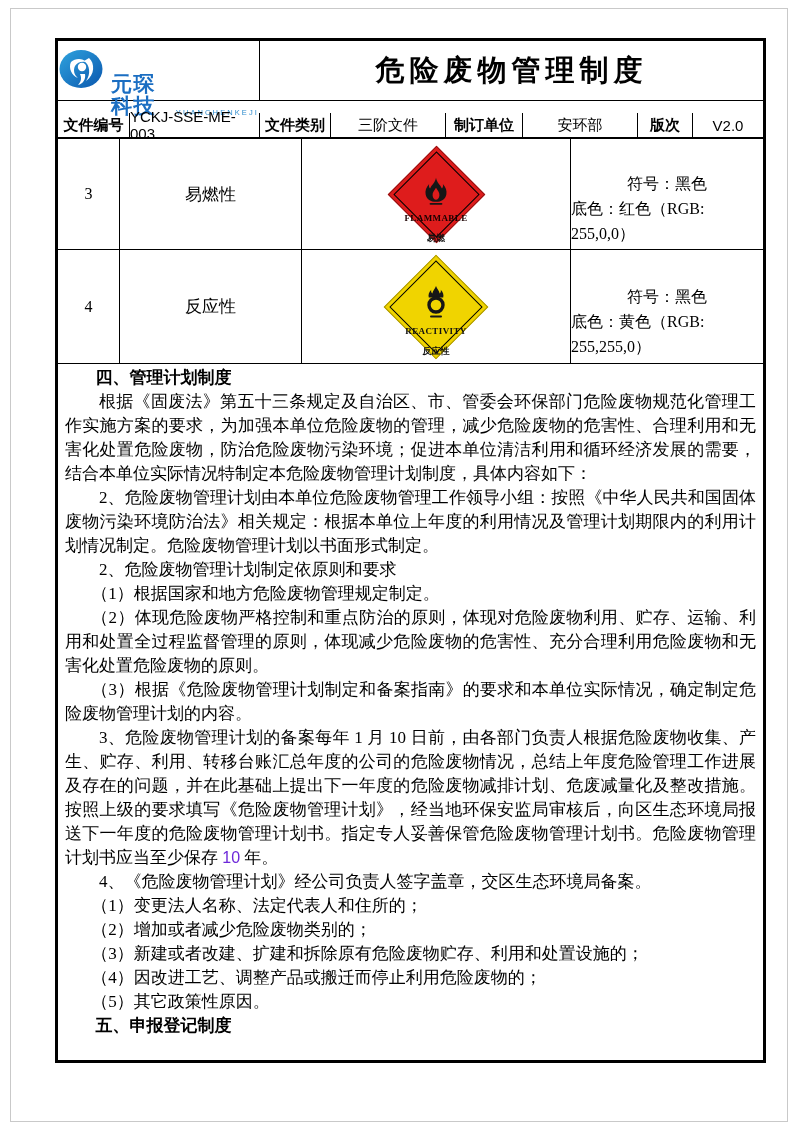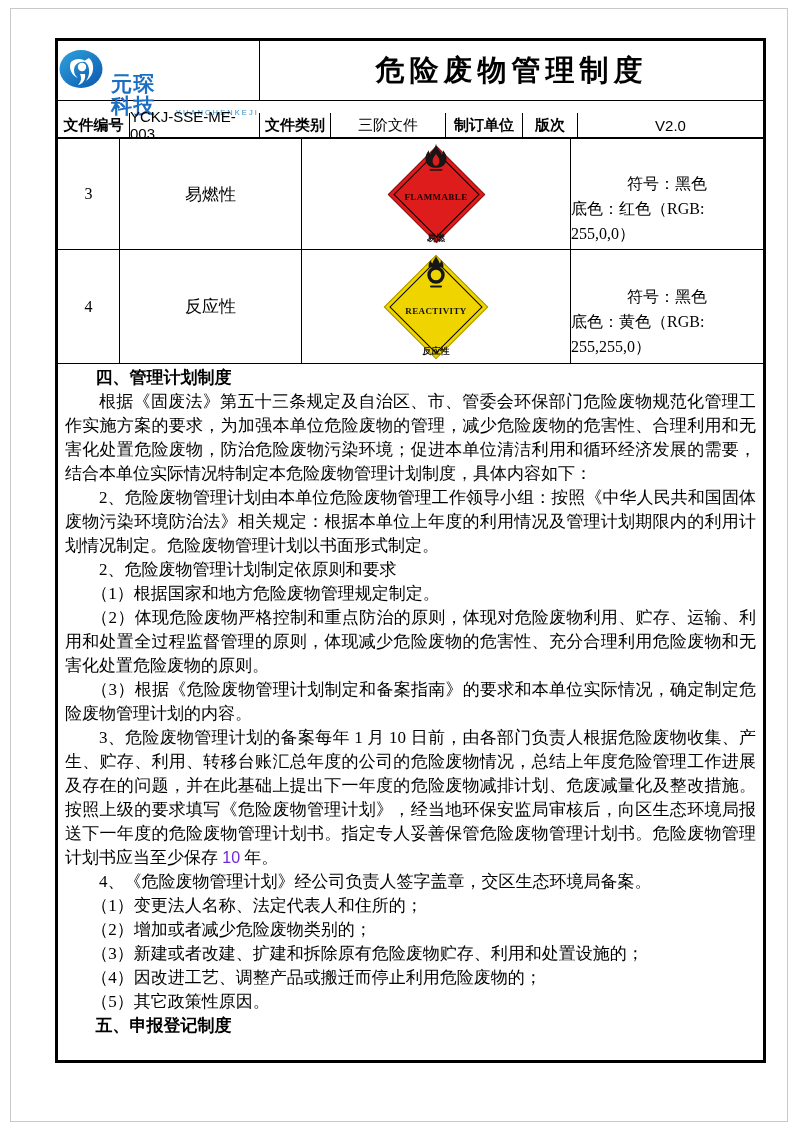--- a/index.html
+++ b/index.html
@@ -52,25 +52,25 @@
   .h-desc { flex:1; border-right:none; flex-direction:column; font-size:16px; line-height:25px;margin-top:29px; }
 
   .sym-wrap { position:relative; width:120px; height:102px;
     display:flex; align-items:center; justify-content:center; }
   .diamond { width:67px; height:67px; transform:rotate(45deg); position:relative; }
   .diamond.big { width:72px; height:72px; }
   .diamond.red { border:1px solid #8f0e0e; }
   .diamond.yellow { border:1px solid #a89400; }
   .diamond::after { content:""; position:absolute; inset:3px; border:1.6px solid #000; }
   .sym-content { position:absolute; inset:0; z-index:2; display:flex; flex-direction:column;
-    align-items:center; justify-content:space-between; }
+    align-items:center; justify-content:flex-end; }
   .sym-en { font-size:9px; font-weight:bold; letter-spacing:0.4px; margin-top:2px;
     font-family:"Liberation Serif",serif; color:#1b0000; }
   .row-reactivity .sym-en { color:#111; }
-  .sym-cn { font-size:9px; font-weight:bold; color:#111; margin-top:18px; }
+  .sym-cn { font-size:9px; font-weight:bold; color:#111; margin-top:9px; }
 
   
   .text-area { flex:1; padding:2px 7px 4px 7px; font-size:17px; line-height:24px;
     text-align:justify; overflow:hidden; }
   .text-area p { margin:0; text-indent:2em; }
   .text-area p.sub { text-indent:1.55em; }
   .text-area p.sec { font-weight:bold; text-indent:1.8em; }
   .blue-num { color:#6d28d9; font-family:"Liberation Sans","DejaVu Sans",sans-serif; font-size:16px; }
 </style>
 </head>
@@ -108,20 +108,21 @@
       <span class="doc-title">危险废物管理制度</span>
     </div>
   </div>
 
   <div class="row r2">
     <div class="cell c1 lbl">文件编号</div>
     <div class="cell c2 mono-val">YCKJ-SSE-ME-003</div>
     <div class="cell c3 lbl">文件类别</div>
     <div class="cell c4">三阶文件</div>
     <div class="cell c5 lbl">制订单位</div>
+    <div class="cell c6">安环部</div>
     <div class="cell c7 lbl">版次</div>
     <div class="cell c8 mono-val last">V2.0</div>
   </div>
 
   <div class="row r3 row-flammable">
     <div class="hcell h-idx">3</div>
     <div class="hcell h-name">易燃性</div>
     <div class="hcell h-sym">
       <div class="sym-wrap">
         <div class="diamond red" style="background: rgb(222, 28, 28);"></div>

